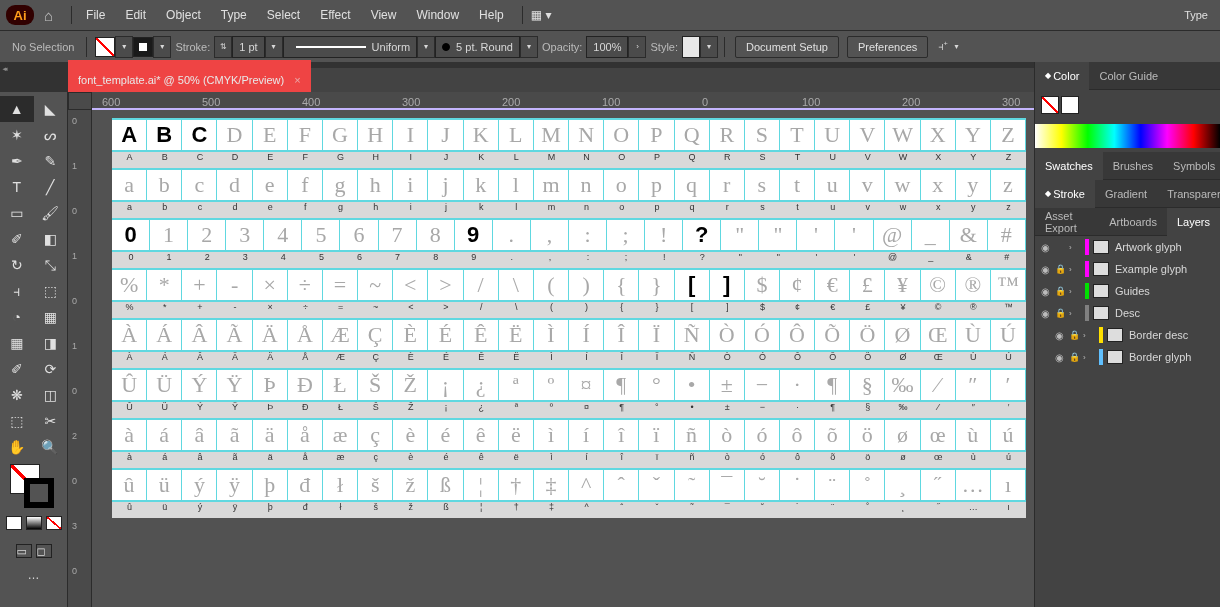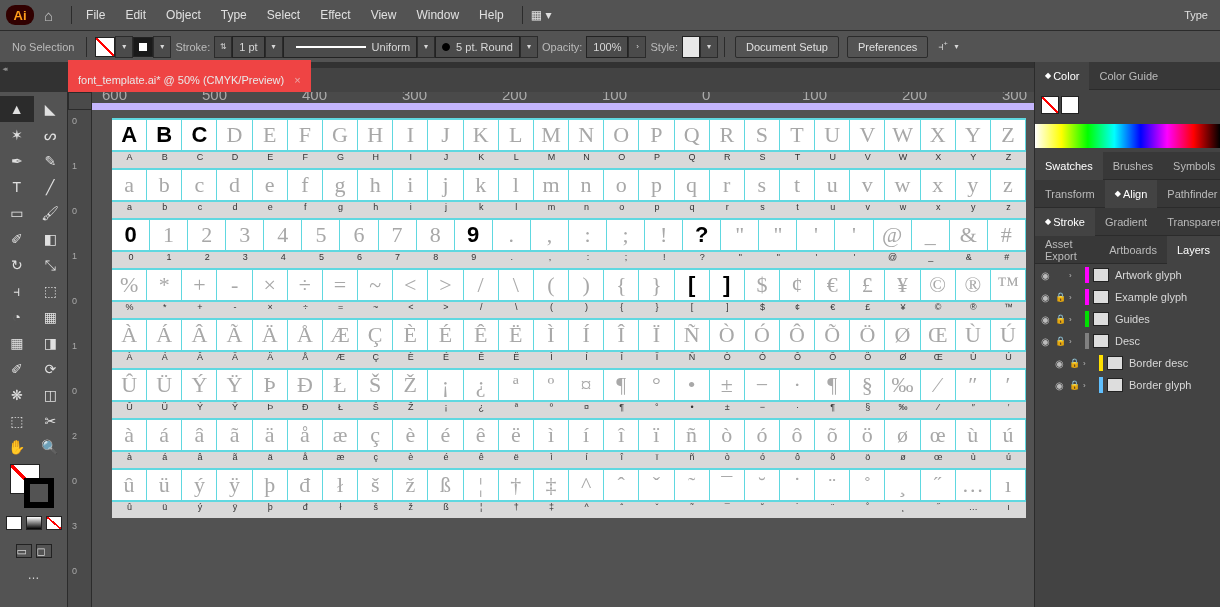--- a/index.html
+++ b/index.html
@@ -32,21 +32,21 @@
 .toolrow{display:flex;height:26px}
 .toolcell{width:34px;display:flex;align-items:center;justify-content:center;color:#e0e0e0;font-size:14px;position:relative}
 .toolcell.sel{background:#2b2b2b}
 .fillstroke{height:50px;display:flex;align-items:center;justify-content:center;position:relative}
 .fill-sq{width:30px;height:30px;background:#fff;border:1px solid #222;position:absolute;left:10px;top:4px}
 .fill-sq::after{content:"";position:absolute;inset:0;background:linear-gradient(to top right,transparent 45%,red 45%,red 55%,transparent 55%)}
 .stroke-sq{width:30px;height:30px;border:6px solid #000;background:#535353;position:absolute;left:24px;top:18px}
 .minirow{display:flex;height:18px;justify-content:center;margin-top:6px}
 .minisw{width:16px;height:14px;margin:0 2px;border:1px solid #222}
 
-.ruler-h{position:absolute;left:92px;top:92px;right:186px;height:18px;background:#4a4a4a;border-bottom:7px solid #c4b5fd;font-size:15px;color:#aaa;display:flex;align-items:flex-end;overflow:hidden}
+.ruler-h{position:absolute;left:92px;top:92px;right:186px;height:18px;background:#4a4a4a;border-bottom:2px solid #c4b5fd;font-size:11px;color:#aaa;display:flex;align-items:flex-end;overflow:hidden}
 .ruler-h .tick{position:absolute;bottom:0}
 .ruler-corner{position:absolute;left:68px;top:92px;width:24px;height:18px;background:#4a4a4a;border:1px solid #2b2b2b}
 .ruler-v{position:absolute;left:68px;top:110px;width:24px;bottom:0;background:#4a4a4a;border-right:1px solid #2b2b2b;font-size:9px;color:#aaa}
 .ruler-v .vtick{position:absolute;left:4px}
 
 .canvas{position:absolute;left:92px;top:110px;right:186px;bottom:0;background:#525252;overflow:hidden}
 .artboard{position:absolute;left:20px;top:8px;right:8px;background:#fff}
 .glyphrow{display:flex;height:34px;border-top:2px solid #60d8e0;border-bottom:2px solid #60d8e0;background:#fff}
 .glyphrow .cell{flex:1;border-right:1px solid #60d8e0;display:flex;align-items:center;justify-content:center;font-size:22px;color:#a8a8a8;font-family:Georgia,serif}
 .glyphrow .cell.drawn{color:#000;font-weight:bold;font-family:Arial}
@@ -689,25 +689,20 @@
         <div class="a"></div>
         <div class="b"></div>
       </div>
     <div class="spectrum"></div>
   </div>
   <div class="panel-tabs" id="ptabs-swatches">
       <div class="ptab active">Swatches</div>
       <div class="ptab">Brushes</div>
       <div class="ptab">Symbols</div>
     </div>
-  <div class="panel-tabs" id="ptabs-align">
-      <div class="ptab">Transform</div>
-      <div class="ptab active diamond">Align</div>
-      <div class="ptab">Pathfinder</div>
-    </div>
   <div class="panel-tabs" id="ptabs-stroke">
       <div class="ptab active diamond">Stroke</div>
       <div class="ptab">Gradient</div>
       <div class="ptab">Transparency</div>
     </div>
   <div class="panel-tabs" id="ptabs-layers">
       <div class="ptab">Asset Export</div>
       <div class="ptab">Artboards</div>
       <div class="ptab active">Layers</div>
     </div>

